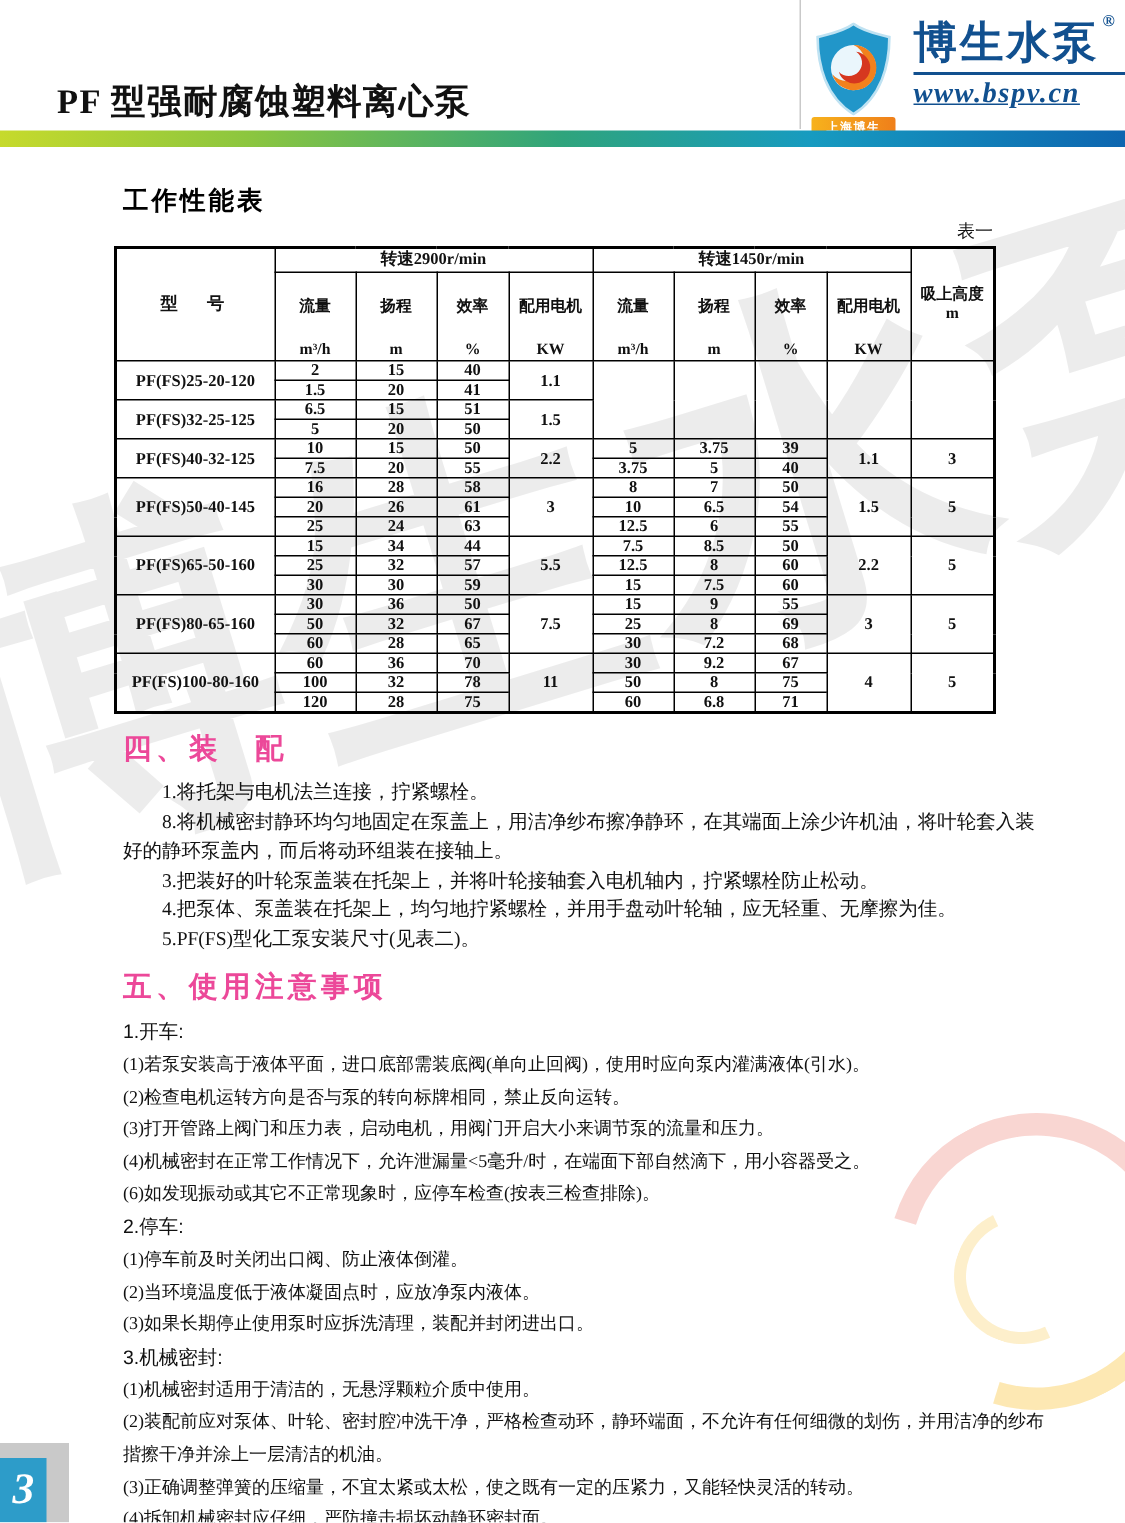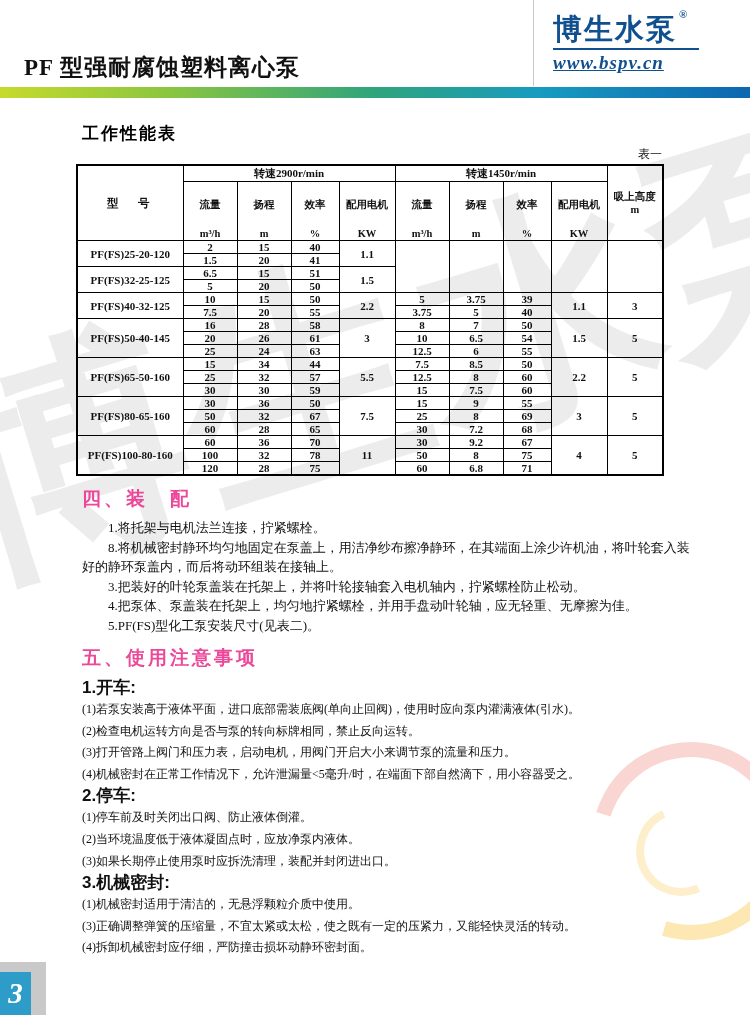--- a/index.html
+++ b/index.html
@@ -14,21 +14,21 @@
            color:#000;opacity:0.07;transform:rotate(-17deg);}
   .wm-swirl{position:absolute;left:592px;top:742px;width:168px;height:168px;border-radius:50%;
             border:15px solid rgba(239,148,138,0.38);
             border-bottom-color:rgba(251,214,118,0.55);
             border-left-color:transparent;transform:rotate(-28deg);}
   .wm-swirl-inner{position:absolute;left:636px;top:806px;width:74px;height:74px;border-radius:50%;
             border:8px solid rgba(251,220,140,0.45);
             border-top-color:transparent;border-right-color:transparent;transform:rotate(20deg);}
 
   
-  .page-title{position:absolute;left:24px;top:52px;z-index:1;
+  .page-title{position:absolute;left:38px;top:52px;z-index:1;
               font-size:23px;font-weight:bold;letter-spacing:1px;}
   .header-divider{position:absolute;left:533px;top:0;width:1px;height:86px;background:#c9c9c9;z-index:1;}
   .logo{position:absolute;left:541px;top:15px;z-index:1;display:flex;align-items:flex-start;}
   .shield-wrap{width:56px;position:relative;text-align:center;}
   .shield-caption{margin-top:-4px;font-family:"Liberation Sans",sans-serif;font-size:8px;font-weight:bold;
                   color:#fff;background:linear-gradient(90deg,#f7b21c,#ef7f1a);
                   border-radius:2px;padding:1px 0;letter-spacing:1px;}
   .logo-text{margin-left:12px;}
   .brand-row{line-height:1;}
   .brand{font-family:"Liberation Sans",sans-serif;font-weight:bold;font-size:29px;
@@ -53,21 +53,21 @@
   th.sub-h div{line-height:13px;font-size:10.5px;margin-top:16px;}
   th.model-h{font-size:11.5px;letter-spacing:4px;}
   th.suction-h div{line-height:13px;font-size:10.5px;}
   tbody td{height:12px;line-height:12px;font-size:11px;font-weight:bold;}
   td.model-c{font-size:11px;letter-spacing:0;}
 
   .sec-title{margin:10px 0 6px;font-family:"Liberation Sans",sans-serif;
              font-size:19px;font-weight:bold;letter-spacing:3px;color:#ec4899;}
   .sec4 p{margin:0;font-size:13px;line-height:19.5px;text-indent:2em;}
   .sec5 p{margin:0;}
-  .sec5 .grp-h{font-size:17px;font-weight:bold;font-family:"Liberation Sans",sans-serif;line-height:22px;}
+  .sec5 .grp-h{font-size:13px;font-weight:normal;font-family:"Liberation Sans",sans-serif;line-height:22px;}
   .sec5 .item{font-size:12px;line-height:21.6px;}
 
   
   .footer-gray{position:absolute;left:0;bottom:0;width:46px;height:53px;background:#c9c9c9;z-index:2;}
   .footer-blue{position:absolute;left:0;bottom:0;width:31px;height:43px;background:#2d9cc9;
                display:flex;align-items:center;justify-content:center;}
   .page-num{color:#fff;font-style:italic;font-weight:bold;font-size:29px;
             font-family:"Liberation Serif",serif;}
 </style>
 </head>
@@ -78,20 +78,29 @@
   <div class="wm-layer">
     <div class="wm-text">博生水泵</div>
     <div class="wm-swirl"></div>
     <div class="wm-swirl-inner"></div>
   </div>
 
   <div class="page-title">PF 型强耐腐蚀塑料离心泵</div>
   <div class="header-divider"></div>
 
   <div class="logo">
+    <div class="shield-wrap">
+      <svg width="54" height="62" viewBox="0 0 60 70">
+        <path d="M30 1 C38 7 50 9 57 11 C57 32 51 56 30 69 C9 56 3 32 3 11 C10 9 22 7 30 1 Z" fill="#2196c9" stroke="#bfe2f2" stroke-width="2"></path>
+        <circle cx="30" cy="34" r="17" fill="#eaf6fc"></circle>
+        <path d="M30 17 a17 17 0 1 1 -16 22 a14 14 0 1 0 16 -22" fill="#f2811d"></path>
+        <path d="M32 22 a12 12 0 1 1 -13 15 a10 10 0 1 0 13 -15" fill="#d6371f"></path>
+      </svg>
+      <div class="shield-caption">上海博生</div>
+    </div>
     <div class="logo-text">
       <div class="brand-row">
         <span class="brand">博生水泵</span><span class="reg">®</span>
       </div>
       <div class="logo-rule"></div>
       <div class="logo-url">www.bspv.cn</div>
     </div>
   </div>
 
   <div class="gradient-bar"></div>
@@ -581,26 +590,28 @@
     </div>
 
     <div class="sec5">
       <h3 class="sec-title">五、使用注意事项</h3>
       <div id="sec5-groups">
           <p class="grp-h">1.开车:</p>
           <p class="item">(1)若泵安装高于液体平面，进口底部需装底阀(单向止回阀)，使用时应向泵内灌满液体(引水)。</p>
           <p class="item">(2)检查电机运转方向是否与泵的转向标牌相同，禁止反向运转。</p>
           <p class="item">(3)打开管路上阀门和压力表，启动电机，用阀门开启大小来调节泵的流量和压力。</p>
           <p class="item">(4)机械密封在正常工作情况下，允许泄漏量&lt;5毫升/时，在端面下部自然滴下，用小容器受之。</p>
+          <p class="item">(6)如发现振动或其它不正常现象时，应停车检查(按表三检查排除)。</p>
           <p class="grp-h">2.停车:</p>
           <p class="item">(1)停车前及时关闭出口阀、防止液体倒灌。</p>
           <p class="item">(2)当环境温度低于液体凝固点时，应放净泵内液体。</p>
           <p class="item">(3)如果长期停止使用泵时应拆洗清理，装配并封闭进出口。</p>
           <p class="grp-h">3.机械密封:</p>
           <p class="item">(1)机械密封适用于清洁的，无悬浮颗粒介质中使用。</p>
+          <p class="item">(2)装配前应对泵体、叶轮、密封腔冲洗干净，严格检查动环，静环端面，不允许有任何细微的划伤，并用洁净的纱布揩擦干净并涂上一层清洁的机油。</p>
           <p class="item">(3)正确调整弹簧的压缩量，不宜太紧或太松，使之既有一定的压紧力，又能轻快灵活的转动。</p>
           <p class="item">(4)拆卸机械密封应仔细，严防撞击损坏动静环密封面。</p>
         </div>
     </div>
 
   </div>
 
   <div class="footer-gray">
     <div class="footer-blue">
       <span class="page-num">3</span>

